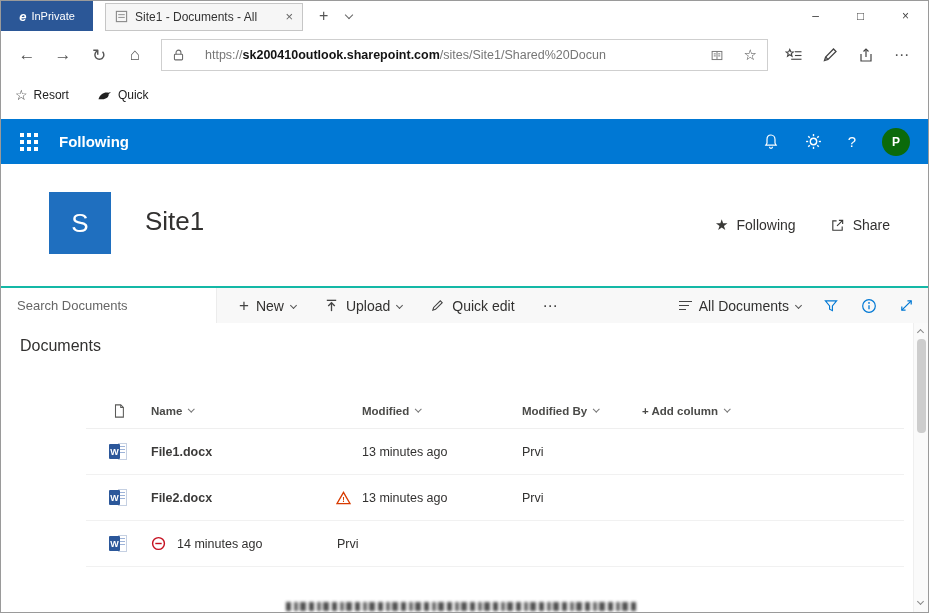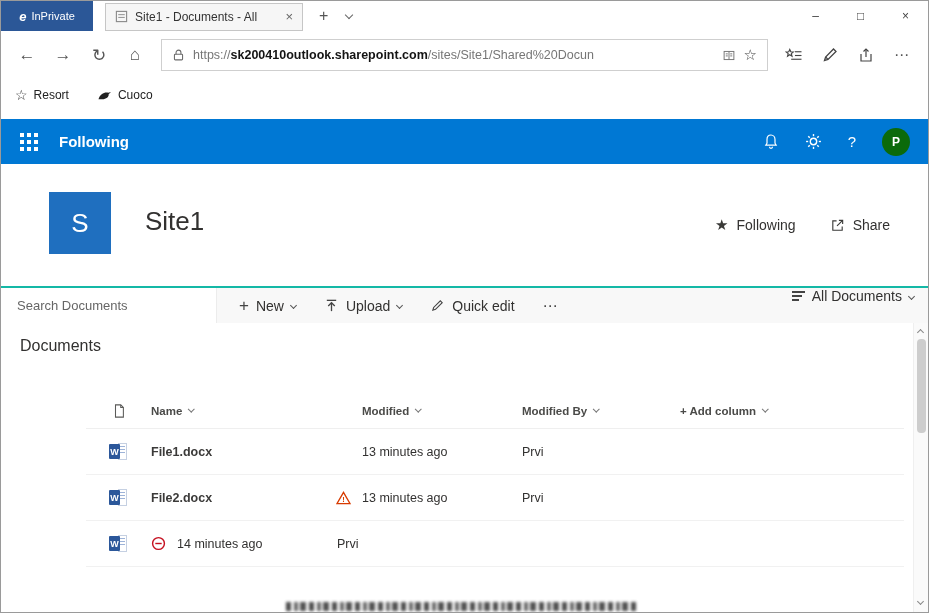--- a/index.html
+++ b/index.html
@@ -15,21 +15,21 @@
   .tab-close { color:#666; font-size:13px; cursor:default; }
   .newtab { margin-left:16px; font-size:16px; color:#555; }
   .chev { display:inline-block; width:6px; height:6px; border-right:1.4px solid #666; border-bottom:1.4px solid #666; transform:rotate(45deg); }
   .tabchev { margin-left:18px; margin-top:-3px; }
   .wincontrols { position:absolute; right:0; top:0; height:30px; display:flex; }
   .wincontrols span { width:45px; height:30px; display:flex; align-items:center; justify-content:center; font-size:12px; color:#444; }
 
   
   .addrbar { height:48px; display:flex; align-items:center; padding:0 8px; background:#fff; }
   .navbtn { width:36px; height:36px; display:flex; align-items:center; justify-content:center; font-size:17px; color:#555; }
-  .urlbox { flex:1; height:32px; margin:0 8px; border:1px solid #cfcfcf; background:#fff; display:flex; align-items:center; gap:8px; padding:0 10px; font-size:12.5px; }
+  .urlbox { flex:1; height:32px; margin:0 8px; border:1px solid #cfcfcf; background:#fff; display:flex; align-items:center; gap:20px; padding:0 10px; font-size:12.5px; }
   .url { flex:1; white-space:nowrap; overflow:hidden; }
   .scheme,.path { color:#767676; }
   .host { color:#141414; font-weight:bold; }
   .favstar { font-size:15px; color:#444; }
   .more-btn { font-size:15px; letter-spacing:1px; }
 
   
   .favbar { height:32px; display:flex; align-items:center; gap:28px; padding:0 14px; font-size:12px; color:#222; background:#fff; }
   .fav-item { display:flex; align-items:center; gap:6px; }
   .fav-star { font-size:14px; color:#333; }
@@ -55,37 +55,37 @@
   
   .cmdbar { height:37px; background:#f8f8f8; border-top:2px solid #14b8a6; display:flex; align-items:stretch; font-size:14px; color:#323130; }
   .searchbox { width:216px; background:#fff; border-right:1px solid #ececec; display:flex; align-items:center; padding-left:14px; }
   .searchbox input { border:none; outline:none; width:100%; font-family:inherit; font-size:13px; color:#666; background:transparent; }
   .searchbox input::placeholder { color:#666; opacity:1; }
   .cmds { display:flex; align-items:center; gap:28px; margin-left:22px; }
   .cmd { display:flex; align-items:center; gap:7px; }
   .plus { font-size:17px; color:#444; }
   .chev.sm { width:5px; height:5px; border-color:#555; }
   .cmd-more { font-size:15px; letter-spacing:1px; color:#444; }
-  .right-cmds { margin-left:auto; display:flex; align-items:center; gap:22px; margin-right:14px;flex-direction:column; }
+  .right-cmds { margin-left:auto; display:flex; align-items:center; gap:22px; margin-right:14px; }
   .sortlines { display:flex; flex-direction:column; gap:2.5px; }
   .sortlines span { height:1.5px; background:#444; display:block; }
   .sortlines span:nth-child(1){ width:13px; } .sortlines span:nth-child(2){ width:10px; } .sortlines span:nth-child(3){ width:7px; }
 
   
   .content { position:relative; height:289px; background:#fff; }
   .doclib-title { position:absolute; left:19px; top:14px; font-size:16px; color:#323130; }
   .grid { position:absolute; left:85px; top:70px; right:24px; }
   .gridhead { display:flex; align-items:center; height:36px; border-bottom:1px solid #efefef; color:#4a4a48; font-size:11.5px; font-weight:bold; }
   .gridrow { display:flex; align-items:center; height:46px; border-bottom:1px solid #f1f1f1; }
   .c-icon { width:65px; display:flex; justify-content:center; }
   .c-name { width:185px; }
   .c-status { width:26px; display:flex; align-items:center; }
   .c-mod { width:160px; }
   .c-by { width:120px; }
-  .c-add { flex:1;margin-left:38px; }
+  .c-add { flex:1; }
   .gridrow .c-name { font-weight:bold; font-size:12.5px; color:#3b3a39; }
   .gridrow .c-mod, .gridrow .c-by { font-size:12.5px; color:#323130; }
   .chev.tiny { width:4.5px; height:4.5px; border-width:1.1px; border-color:#777; margin-left:7px; transform:rotate(45deg) translate(-1px,-1px); }
   .hcell { display:flex; align-items:center; }
 
   .wicon { width:19px; height:17px; position:relative; }
   .wpage { position:absolute; left:9px; top:0; width:9px; height:17px; background:#fff; border:1px solid #c5d0e2; }
   .wpage i { display:block; height:1px; background:#9db3d8; margin:2px 1px 0; }
   .wbox { position:absolute; left:0; top:1px; width:11px; height:15px; background:#2b579a; color:#fff; font-size:9px; font-weight:bold; display:flex; align-items:center; justify-content:center; border-radius:1px; z-index:1; }
 
@@ -194,21 +194,21 @@
     <div class="fav-item">
       <span class="fav-star">☆</span>
       <span>Resort</span>
     </div>
     <div class="fav-item">
       <span>
         <svg width="15" height="12" viewBox="0 0 16 13">
             <path d="M1.5 11 C3 5.5 8 3 12 4 L15 3.2 L12.5 5.6 C13 8.5 9.5 11.3 5 11 Z" fill="#222"></path>
           </svg>
       </span>
-      <span>Cuoco</span>
+      <span>Quick</span>
     </div>
   </div>
 
   <div class="gap8"></div>
 
   <div class="suitebar">
     <div class="waffle">
       <span></span>
         <span></span>
         <span></span>

